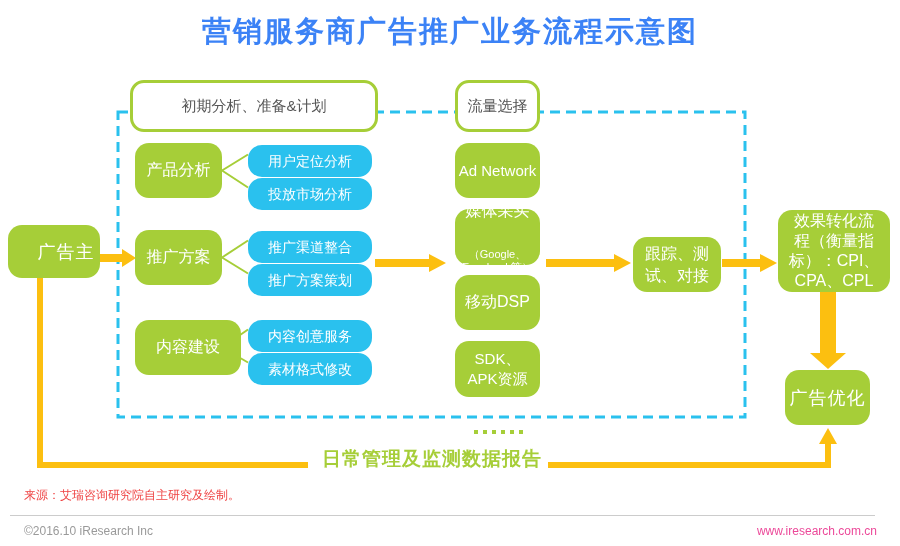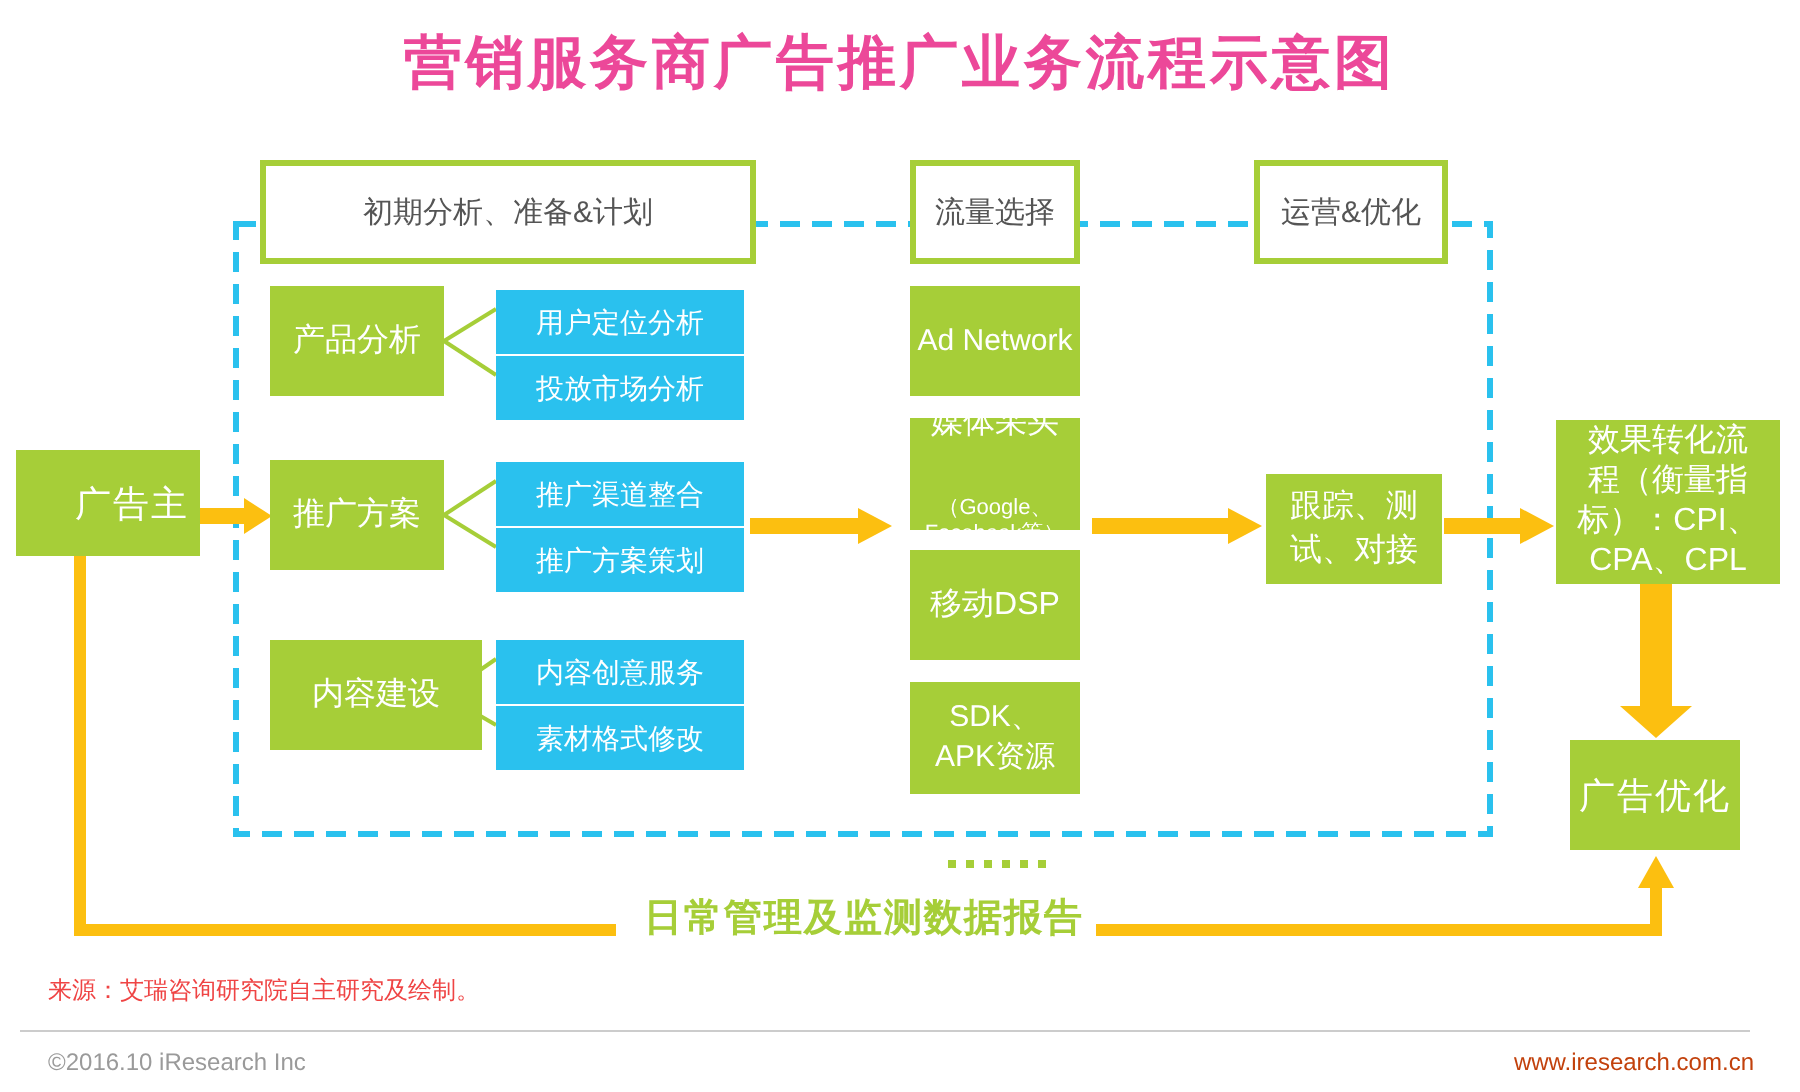--- a/index.html
+++ b/index.html
@@ -3,41 +3,41 @@
 <meta charset="utf-8">
 <style>
   html,body{margin:0;padding:0;background:#fff;}
   .canvas{
     position:relative;width:900px;height:546px;background:#fff;overflow:hidden;
     font-family:"Liberation Sans","DejaVu Sans",sans-serif;margin:0 auto;
   }
   .abs{position:absolute;}
   .page-title{
     left:0;top:12px;width:900px;text-align:center;
-    font-size:29px;font-weight:bold;color:#ec4899;letter-spacing:2px;z-index:3;
+    font-size:29px;font-weight:bold;color:#3b82f6;letter-spacing:2px;z-index:3;
   }
   svg.connectors{position:absolute;left:0;top:0;z-index:1;pointer-events:none;}
-  .box{display:flex;align-items:center;justify-content:center;text-align:center;z-index:3;box-sizing:border-box;}
+  .box{display:flex;align-items:center;justify-content:center;text-align:center;z-index:3;box-sizing:border-box;border-radius:14px;}
   .phase-box{background:#fff;border:3px solid #a6ce38;color:#555;font-size:15px;font-weight:400;}
   .green-box{background:#a6ce38;color:#fff;}
   .cyan-box{background:#2ac1ee;color:#fff;font-size:14px;height:32px;line-height:19px;}
   .cat{font-size:16px;}
   .advertiser{font-size:18px;letter-spacing:1px;}
   .stack{display:flex;flex-direction:column;align-items:center;justify-content:center;gap:25px;}
   .sub-label{font-size:11px;line-height:13px;margin-top:1px;}
   .report-label{
     left:313px;top:446px;width:238px;text-align:center;
     font-size:19px;font-weight:bold;color:#a6ce38;z-index:3;letter-spacing:1px;
   }
   .dots{left:474px;top:430px;display:flex;gap:5px;z-index:3;}
   .dots span{width:4px;height:4px;background:#a6ce38;display:block;}
   .source-note{left:24px;top:487px;font-size:12px;color:#ef4444;z-index:3;}
   .footer-divider{left:10px;top:515px;width:865px;height:1px;background:#ccc;z-index:3;}
   .footer-left{left:24px;top:524px;font-size:12px;color:#9a9a9a;z-index:3;}
-  .footer-right{right:23px;top:524px;font-size:12px;color:#c2410c;z-index:3;text-align:right;}
+  .footer-right{right:23px;top:524px;font-size:12px;color:#ec4899;z-index:3;text-align:right;}
 </style>
 </head>
 <body>
 
 <div class="canvas">
 
   <div class="abs page-title">营销服务商广告推广业务流程示意图</div>
 
   <svg class="connectors" width="900" height="546" viewBox="0 0 900 546">
 
@@ -71,23 +71,20 @@
       <path d="M548,465 L828,465 L828,442"></path>
     </g>
   </svg>
 
   <div class="abs box phase-box" style="left:130px;top:80px;width:248px;height:52px;">
     <span>初期分析、准备&amp;计划</span>
   </div>
   <div class="abs box phase-box" style="left:455px;top:80px;width:85px;height:52px;">
     <span>流量选择</span>
   </div>
-  <div class="abs box phase-box" style="left:627px;top:80px;width:97px;height:52px;">
-    <span>运营&amp;优化</span>
-  </div>
 
   <div class="abs box green-box advertiser" style="left:8px;top:225px;width:92px;height:53px;padding-left:24px;">广告主</div>
 
   <div class="abs box green-box cat" style="left:135px;top:143px;width:87px;height:55px;">产品分析</div>
   <div class="abs box green-box cat" style="left:135px;top:230px;width:87px;height:55px;">推广方案</div>
   <div class="abs box green-box cat" style="left:135px;top:320px;width:106px;height:55px;">内容建设</div>
 
   <div class="abs box cyan-box" style="left:248px;top:145px;width:124px;">用户定位分析</div>
   <div class="abs box cyan-box" style="left:248px;top:178px;width:124px;">投放市场分析</div>
   <div class="abs box cyan-box" style="left:248px;top:231px;width:124px;">推广渠道整合</div>

